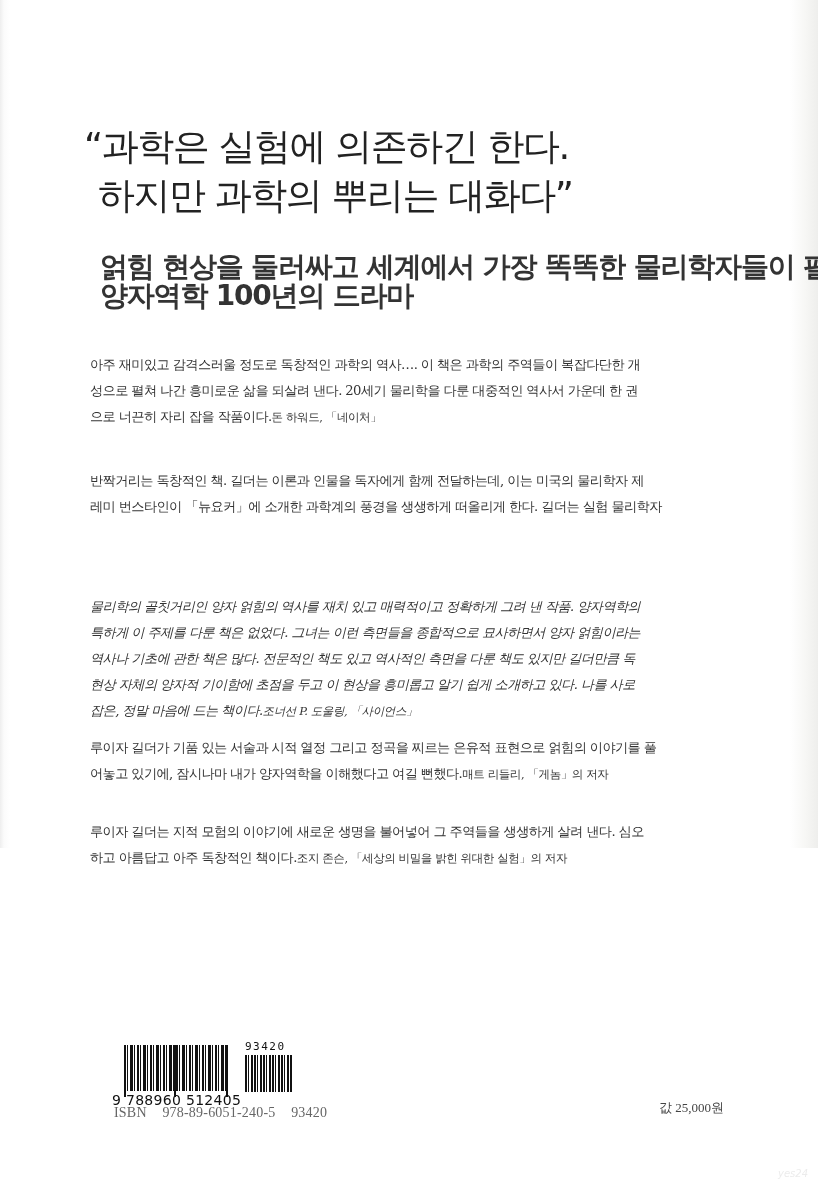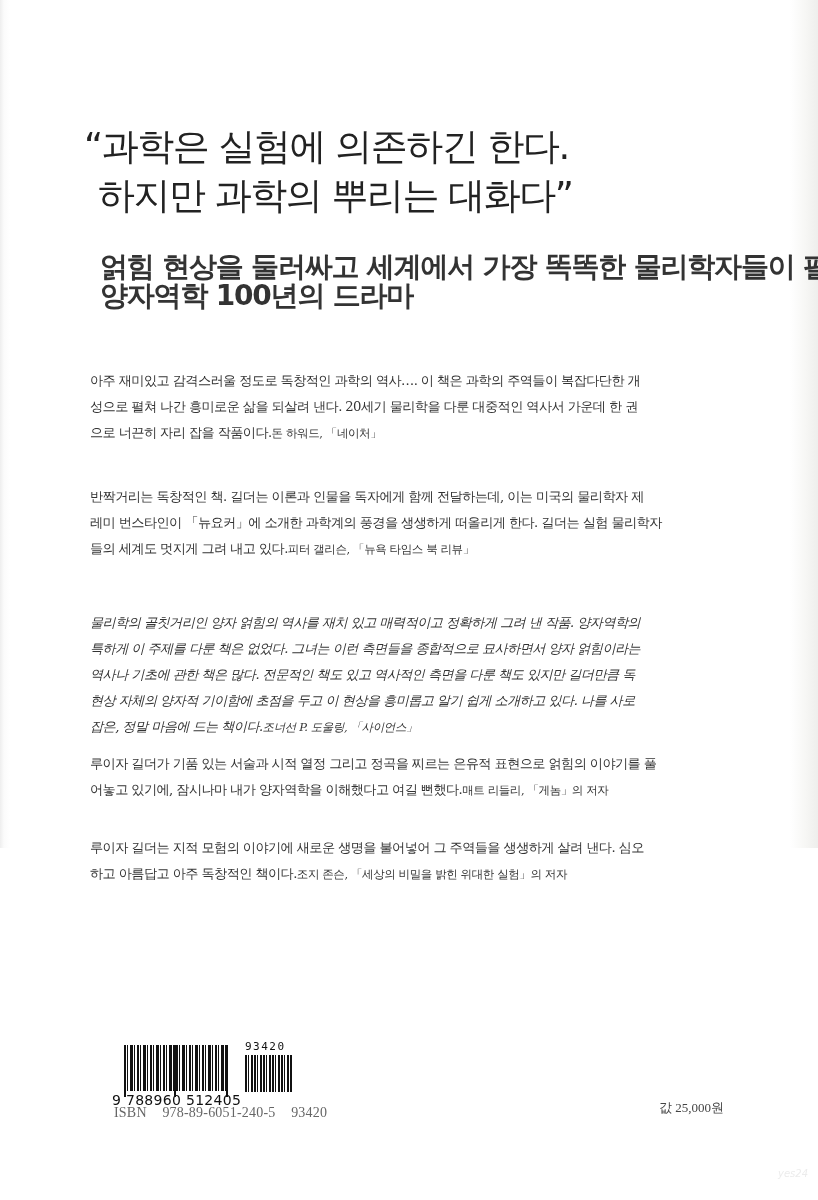--- a/index.html
+++ b/index.html
@@ -27,21 +27,20 @@
       position: absolute; left: 88px; top: 240px;
       font-family: "DejaVu Sans", "Liberation Sans", sans-serif;
       font-size: 28px; line-height: 29px; color: #333;
       letter-spacing: -1.2px; margin: 12px;
     }
     .subhead .line { display: block; white-space: nowrap; }
     .review {
       position: absolute; left: 90px; width: 642px;
       font-size: 13.2px; line-height: 26px; color: #333;
       letter-spacing: -0.6px;
-      margin-top: 16px;
     }
     .review .line { display: block; white-space: nowrap; overflow: hidden; text-align: justify; }
     .review .last {
       display: flex; justify-content: flex-start; white-space: nowrap;
     }
     .review .source { font-size: 11.5px; color: #333; letter-spacing: -0.4px; }
     .r1 { top: 352px; }
     .r2 { top: 468px; }
     .r3 { top: 594px; font-style: italic; }
     .r4 { top: 735px; }
@@ -110,24 +109,20 @@
     <span class="line">성으로 펼쳐 나간 흥미로운 삶을 되살려 낸다. 20세기 물리학을 다룬 대중적인 역사서 가운데 한 권</span>
     <span class="last">
       <span>으로 너끈히 자리 잡을 작품이다.</span>
       <span class="source">돈 하워드, 「네이처」</span>
     </span>
   </div>
 
   <div class="review r2">
     <span class="line">반짝거리는 독창적인 책. 길더는 이론과 인물을 독자에게 함께 전달하는데, 이는 미국의 물리학자 제</span>
     <span class="line">레미 번스타인이 「뉴요커」에 소개한 과학계의 풍경을 생생하게 떠올리게 한다. 길더는 실험 물리학자</span>
-    <span class="last">
-      <span>들의 세계도 멋지게 그려 내고 있다.</span>
-      <span class="source">피터 갤리슨, 「뉴욕 타임스 북 리뷰」</span>
-    </span>
   </div>
 
   <div class="review r3">
     <span class="line">물리학의 골칫거리인 양자 얽힘의 역사를 재치 있고 매력적이고 정확하게 그려 낸 작품. 양자역학의</span>
     <span class="line">특하게 이 주제를 다룬 책은 없었다. 그녀는 이런 측면들을 종합적으로 묘사하면서 양자 얽힘이라는</span>
     <span class="line">역사나 기초에 관한 책은 많다. 전문적인 책도 있고 역사적인 측면을 다룬 책도 있지만 길더만큼 독</span>
     <span class="line">현상 자체의 양자적 기이함에 초점을 두고 이 현상을 흥미롭고 알기 쉽게 소개하고 있다. 나를 사로</span>
     <span class="last">
       <span>잡은, 정말 마음에 드는 책이다.</span>
       <span class="source">조너선 P. 도울링, 「사이언스」</span>

